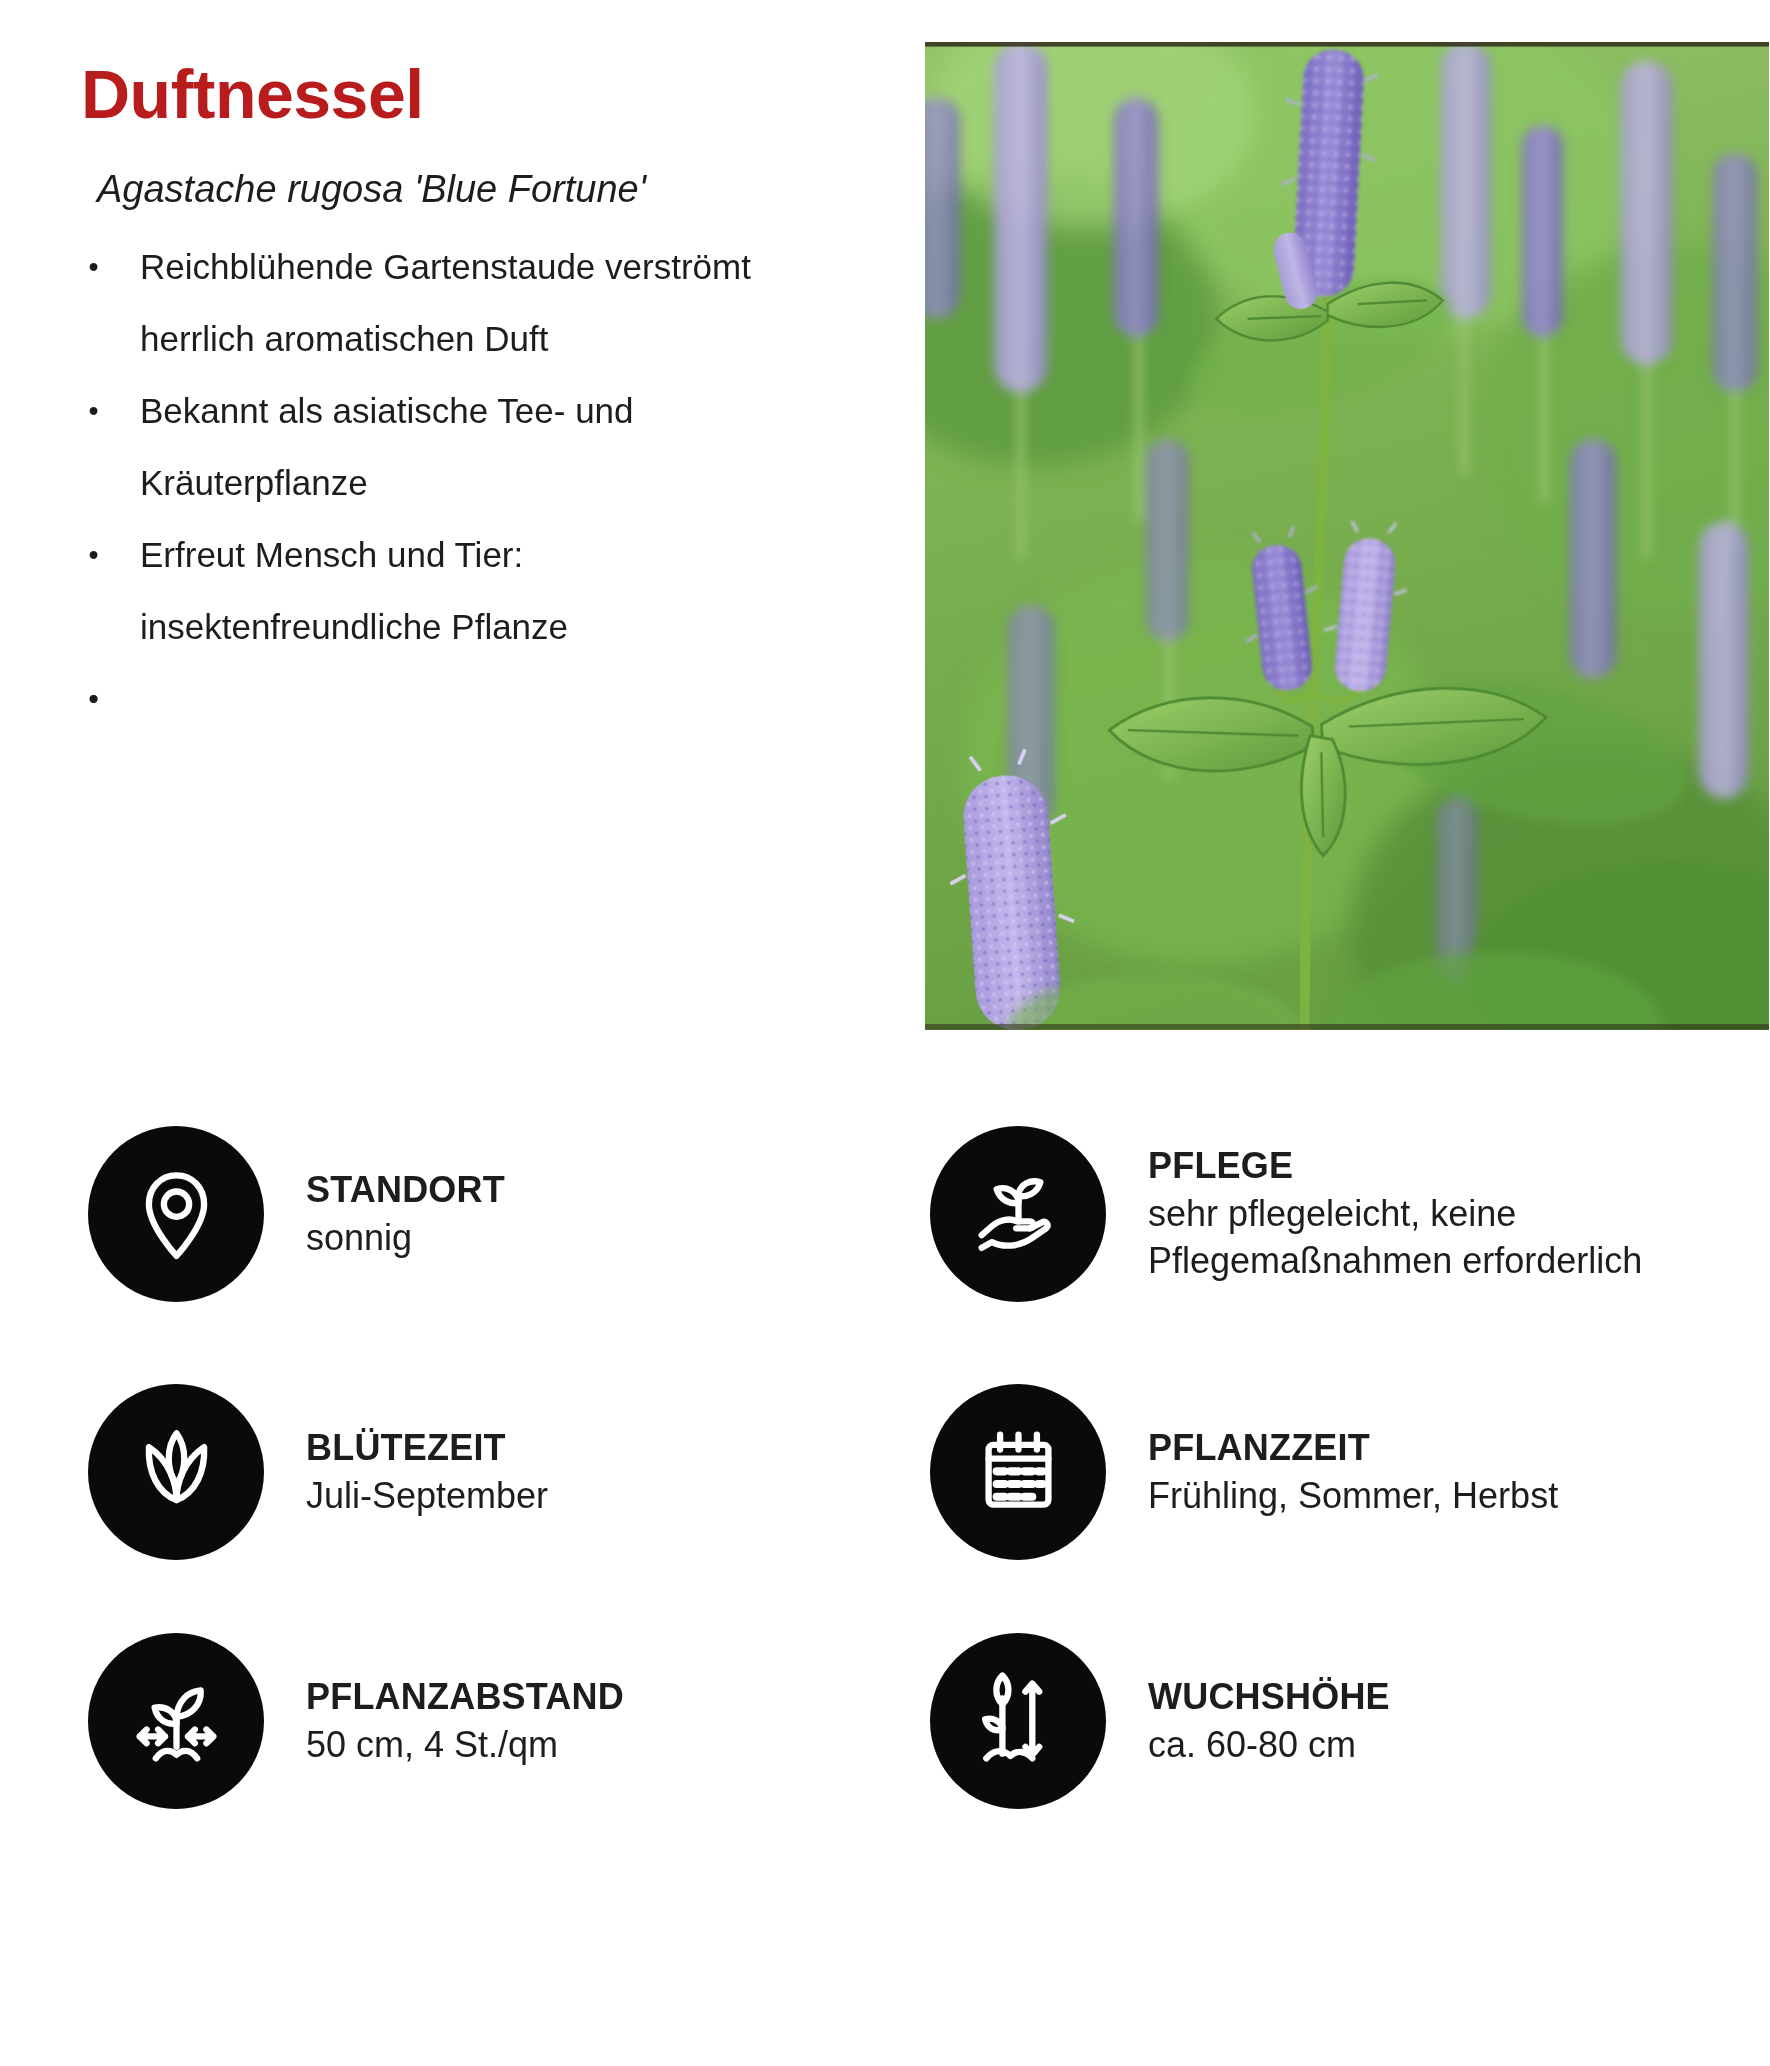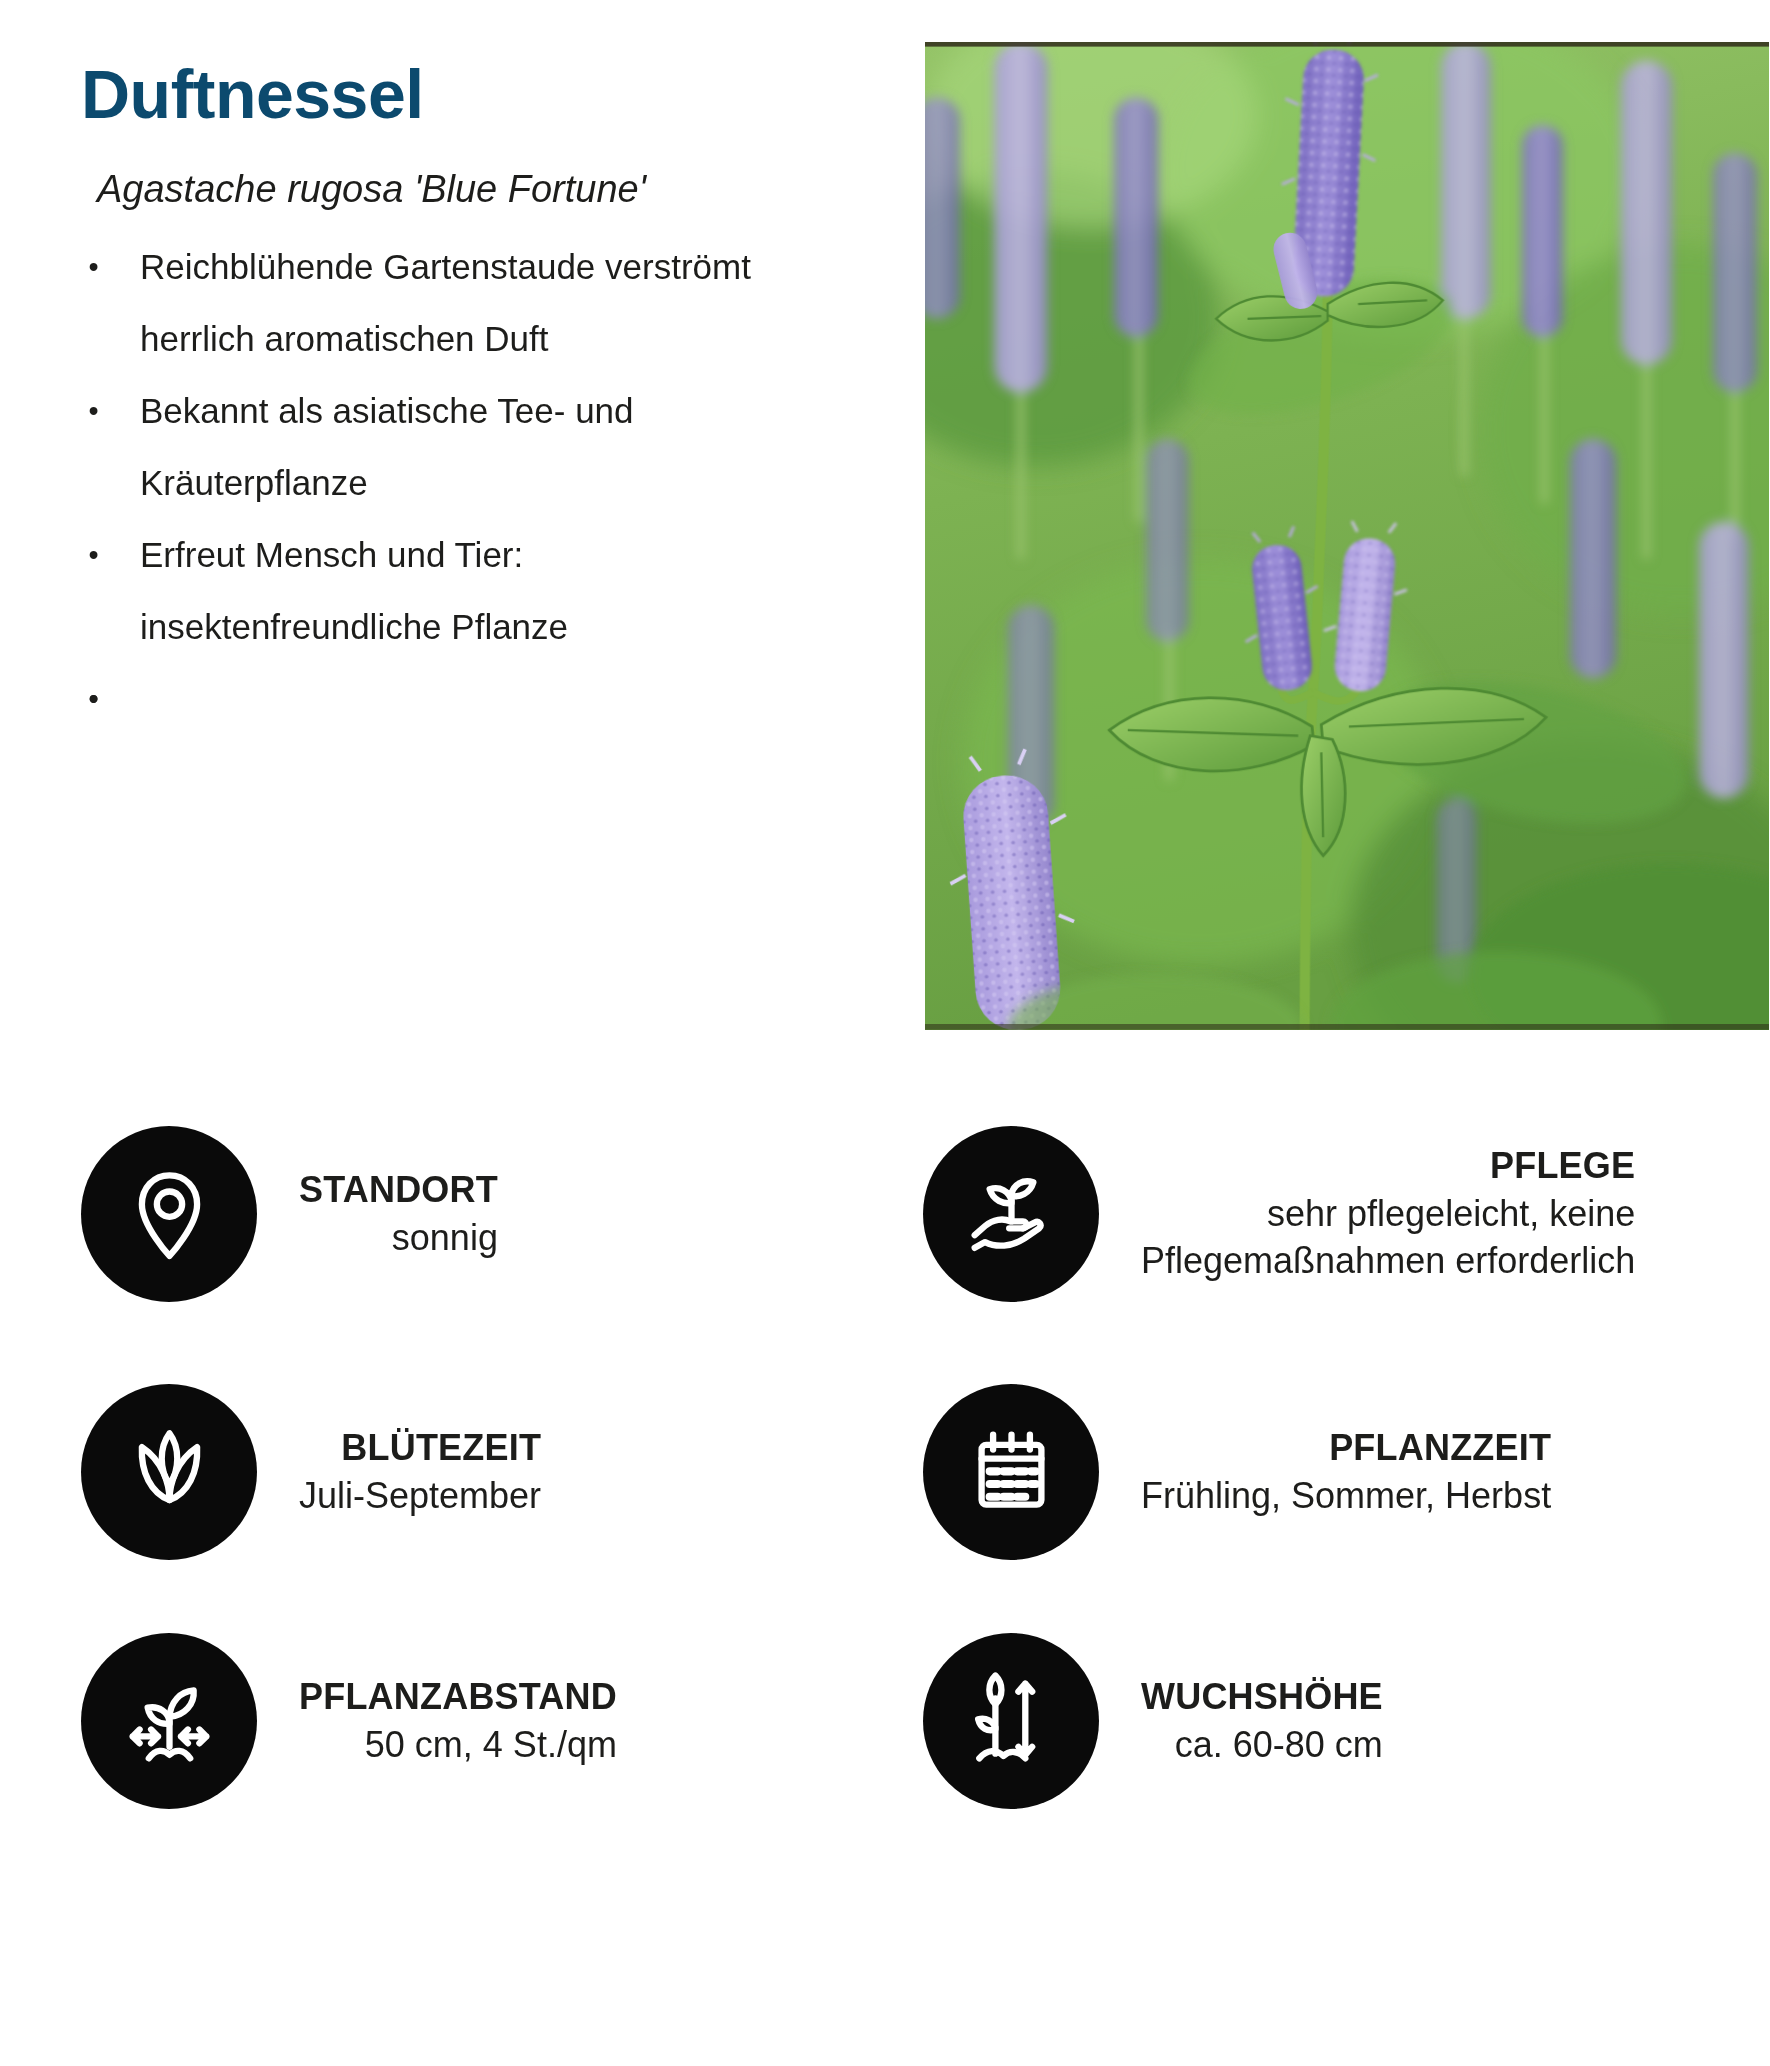--- a/index.html
+++ b/index.html
@@ -2,39 +2,39 @@
 <html style="font-size:7.4px"><head>
 <meta charset="utf-8">
 <style>
   html,body{margin:0;padding:0;background:#ffffff;}
   body{width:1771px;height:2066px;position:relative;overflow:hidden;
        font-family:"Liberation Sans", sans-serif;color:#1d1d1b;}
   .page{position:absolute;inset:0;background:#ffffff;}
 
   
   .title{position:absolute;left:81px;top:55px;margin:0;
-         font-size:68px;font-weight:700;letter-spacing:-0.5px;color:#0c4a6e;}
+         font-size:68px;font-weight:700;letter-spacing:-0.5px;color:#b91c1c;}
   .subtitle{position:absolute;left:81px;top:152px;margin:16px;
             font-size:38px;font-style:italic;font-weight:400;color:#1d1d1b;}
 
   
   .bullets{position:absolute;left:81px;top:231px;width:812px;margin:0;padding:0;
            list-style:none;font-size:35px;line-height:72px;}
   .bullets li{position:relative;padding-left:59px;margin:0;}
   .bullets li .dot{position:absolute;left:7.4px;top:0;line-height:72px;font-size:29px;}
   .btext{white-space:pre-line;}
 
   
   .photo{position:absolute;left:925px;top:42px;width:844px;height:988px;overflow:hidden;}
   .photo svg{display:block;width:100%;height:100%;}
 
   
-  .features{position:absolute;left:81px;top:1126px;width:1628px;
+  .features{position:absolute;left:88px;top:1126px;width:1628px;
             display:grid;grid-template-columns:842px auto;
-            grid-template-rows:258px 249px 238px 194px;text-align:right;}
+            grid-template-rows:258px 249px 238px 194px;}
   .feature{display:flex;align-items:center;gap:42px;height:176px;align-self:start;}
   .badge{width:176px;height:176px;border-radius:50%;background:#0a0a0a;flex:0 0 auto;
          display:flex;align-items:center;justify-content:center;}
   .badge svg{width:115px;height:115px;stroke:#ffffff;fill:none;
              stroke-linecap:round;stroke-linejoin:round;stroke-width:5.5;}
   .ftext{display:flex;flex-direction:column;}
   .flabel{font-size:36px;font-weight:700;line-height:1.3;letter-spacing:0.2px;}
   .fvalue{font-size:36px;font-weight:400;line-height:1.32;white-space:pre-line;}
 </style>
 </head>

